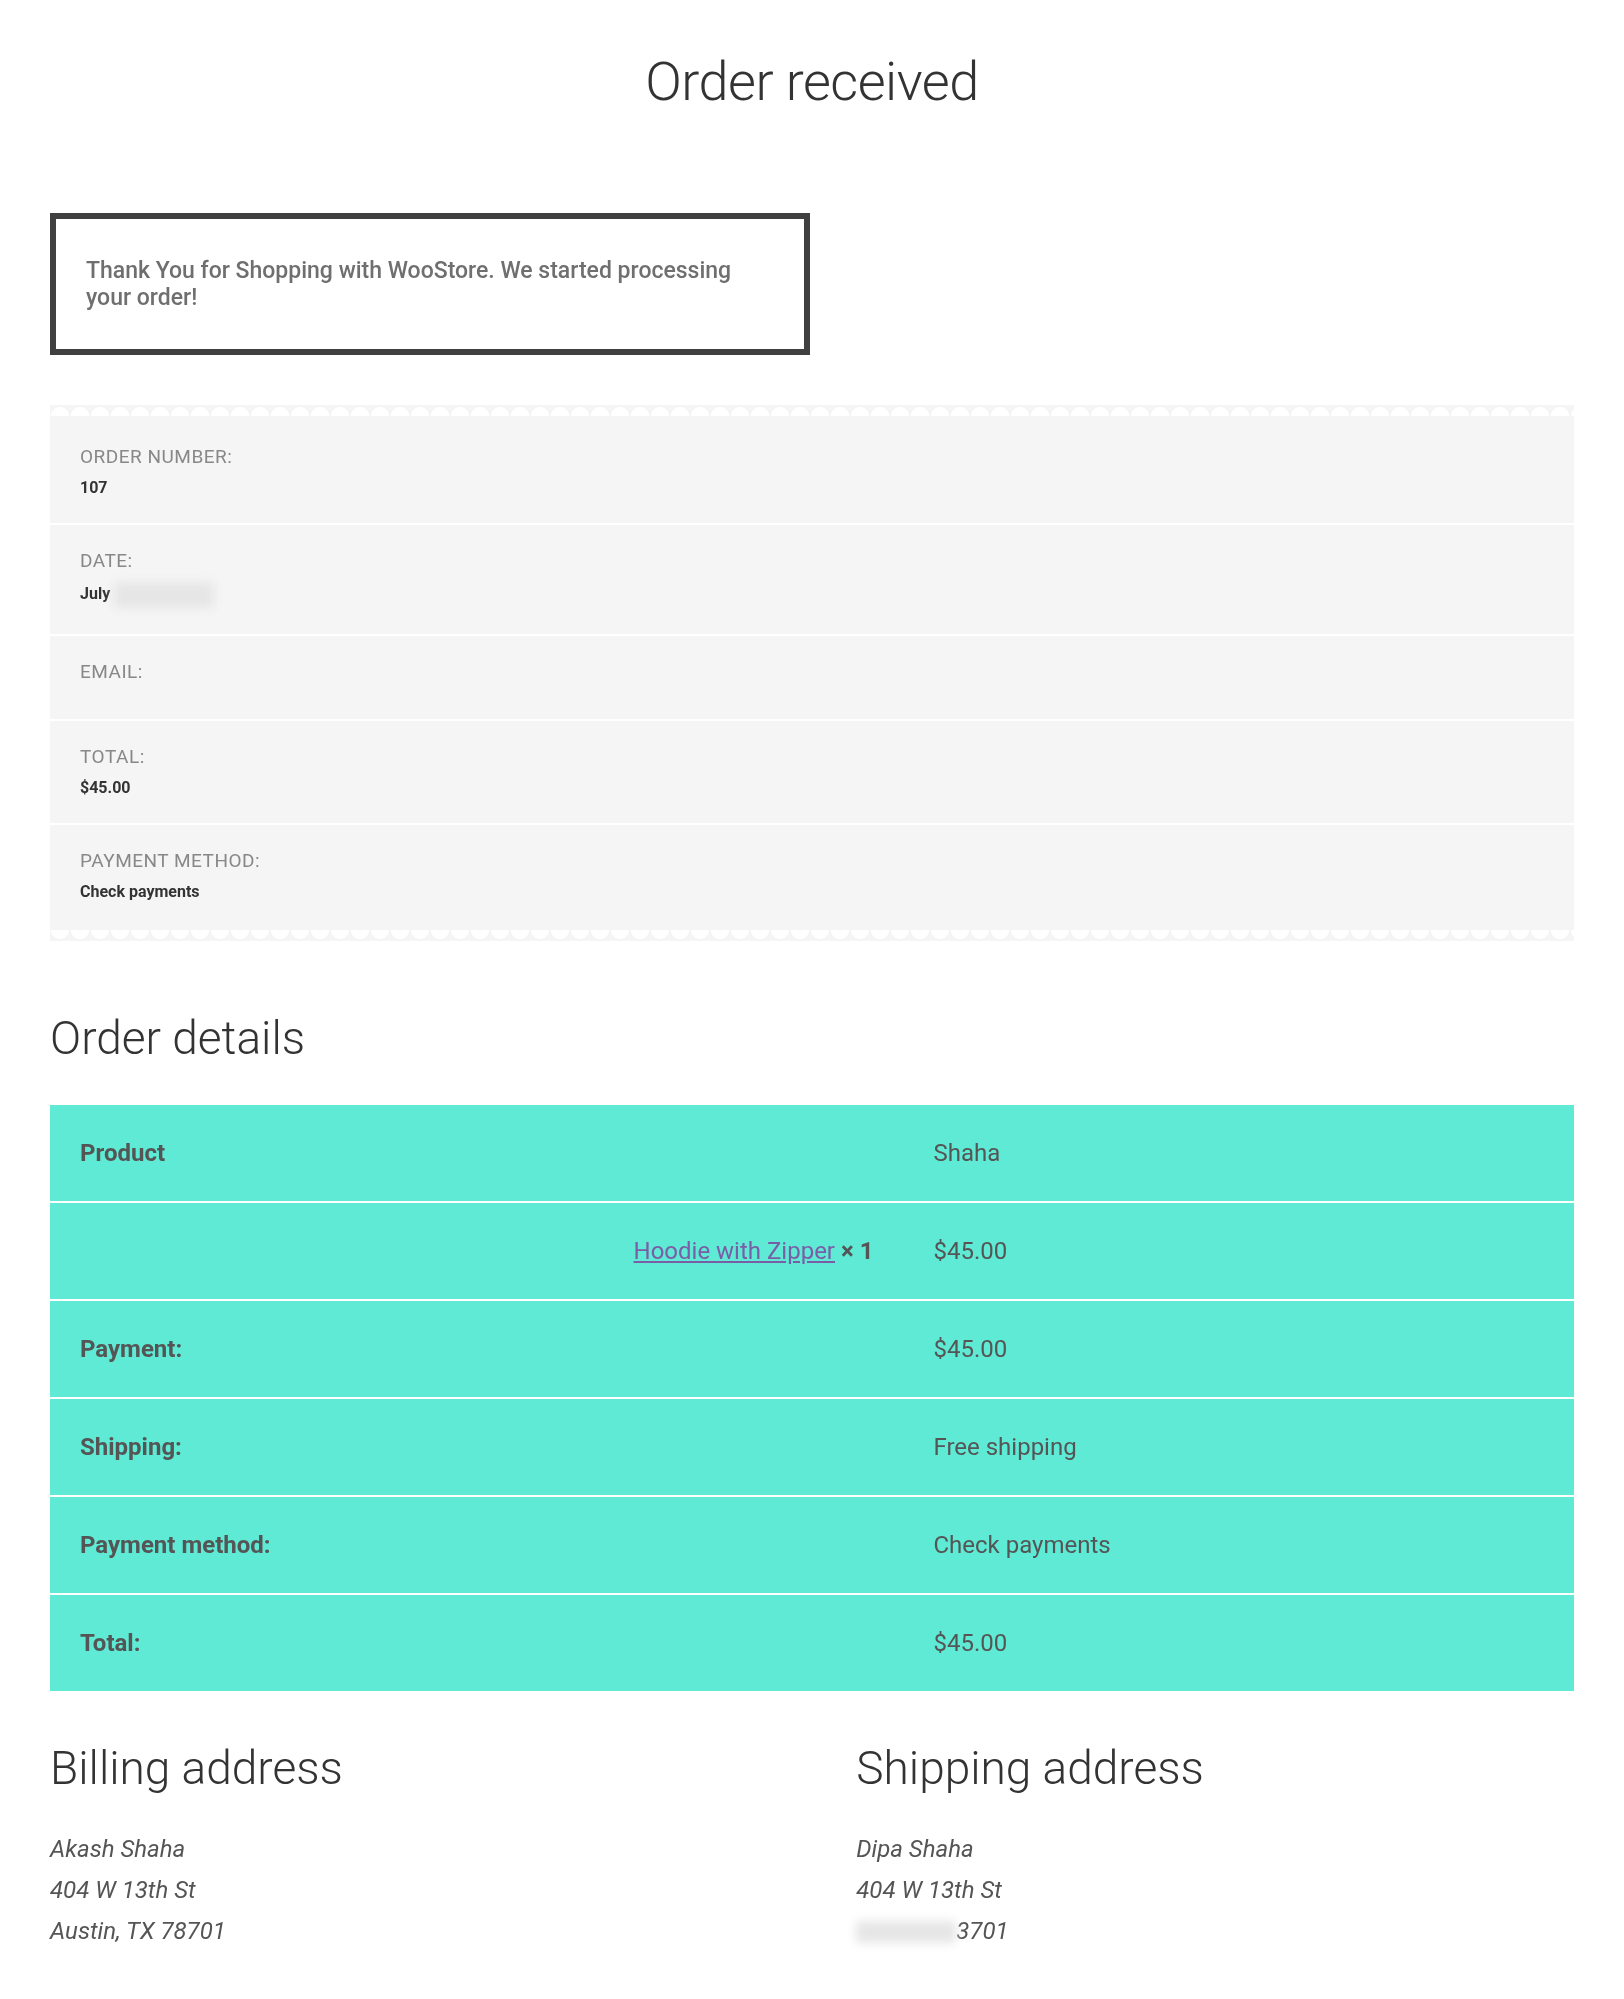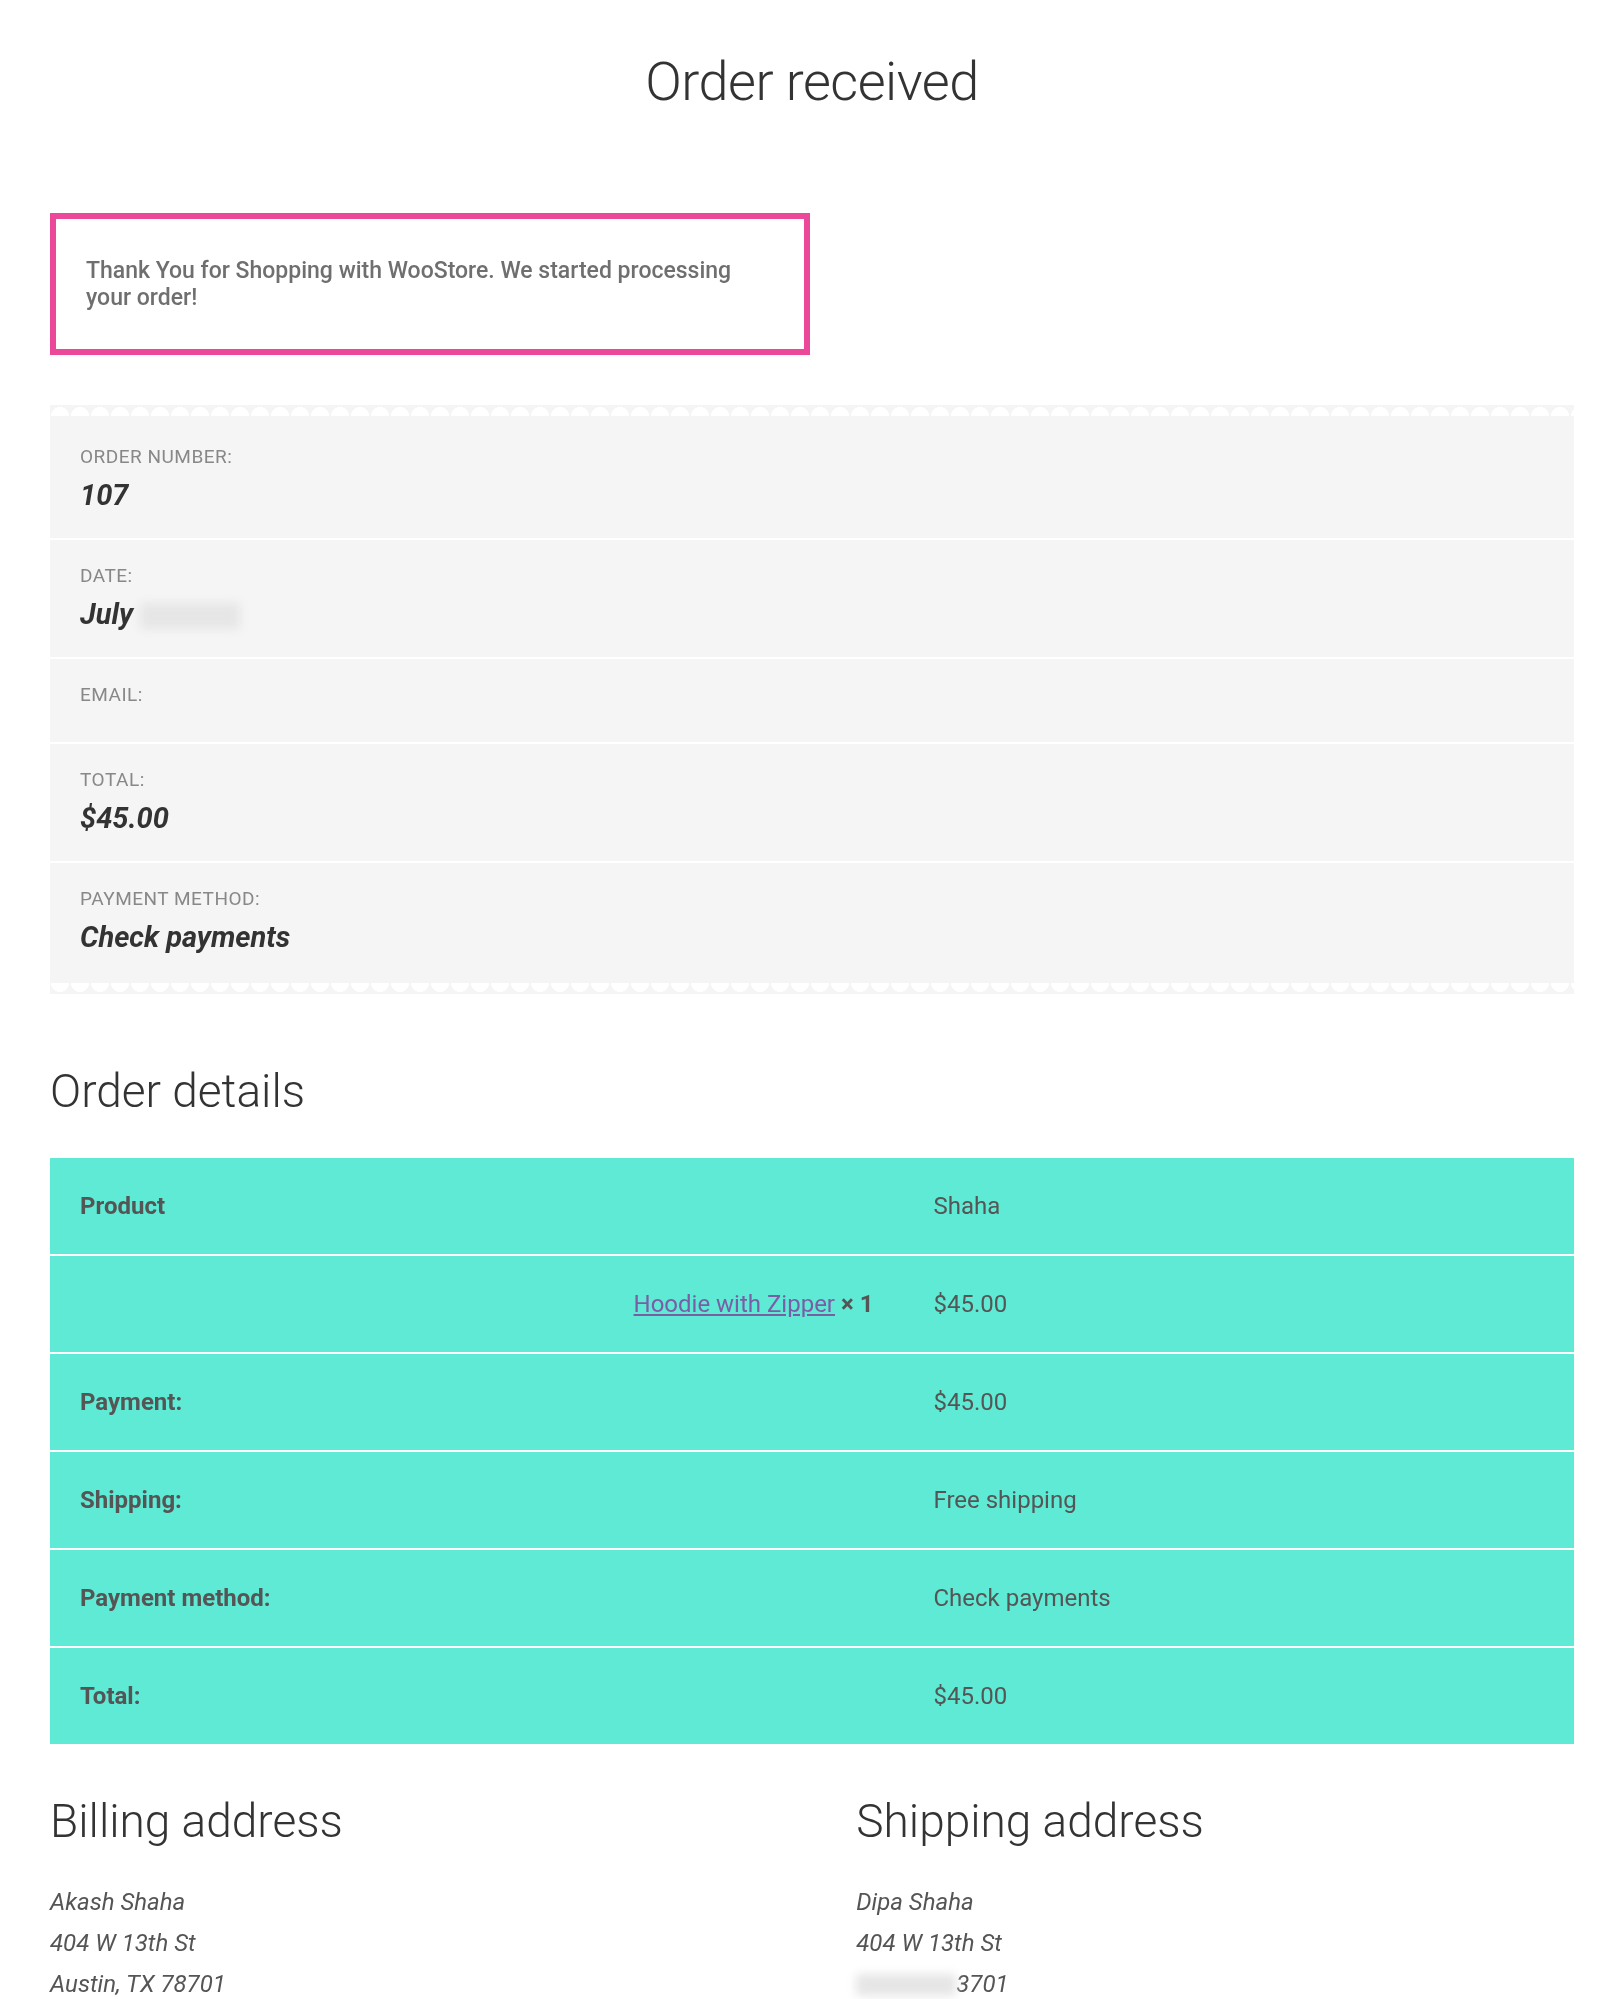--- a/index.html
+++ b/index.html
@@ -15,21 +15,21 @@
     }
     .page-title {
       font-size: 54px;
       font-weight: 300;
       color: #333;
       text-align: center;
       margin-bottom: 100px;
       letter-spacing: -0.5px;
     }
     .thank-you-box {
-      border: 6px solid #ec4899;
+      border: 6px solid #404040;
       padding: 38px 30px;
       margin-bottom: 50px;
       width: 760px;
     }
     .thank-you-box p {
       color: #6f6f6f;
       font-size: 23px;
       font-weight: 500;
     }
     .order-overview {
@@ -57,24 +57,23 @@
     .overview-row:first-child { padding-top: 40px; }
     .overview-row:last-child { border-bottom: none; padding-bottom: 40px; }
     .overview-label {
       font-size: 19px;
       color: #888;
       letter-spacing: 0.5px;
       text-transform: uppercase;
       margin-bottom: 10px;
     }
     .overview-value {
-      font-size: 29px;
+      font-size: 16px;
       font-weight: 700;
       color: #333;
-      font-style: italic;
     }
     .section-title {
       font-size: 46px;
       font-weight: 300;
       color: #333;
       margin-bottom: 40px;
     }
     .order-details-table {
       width: 100%;
       border-collapse: collapse;

